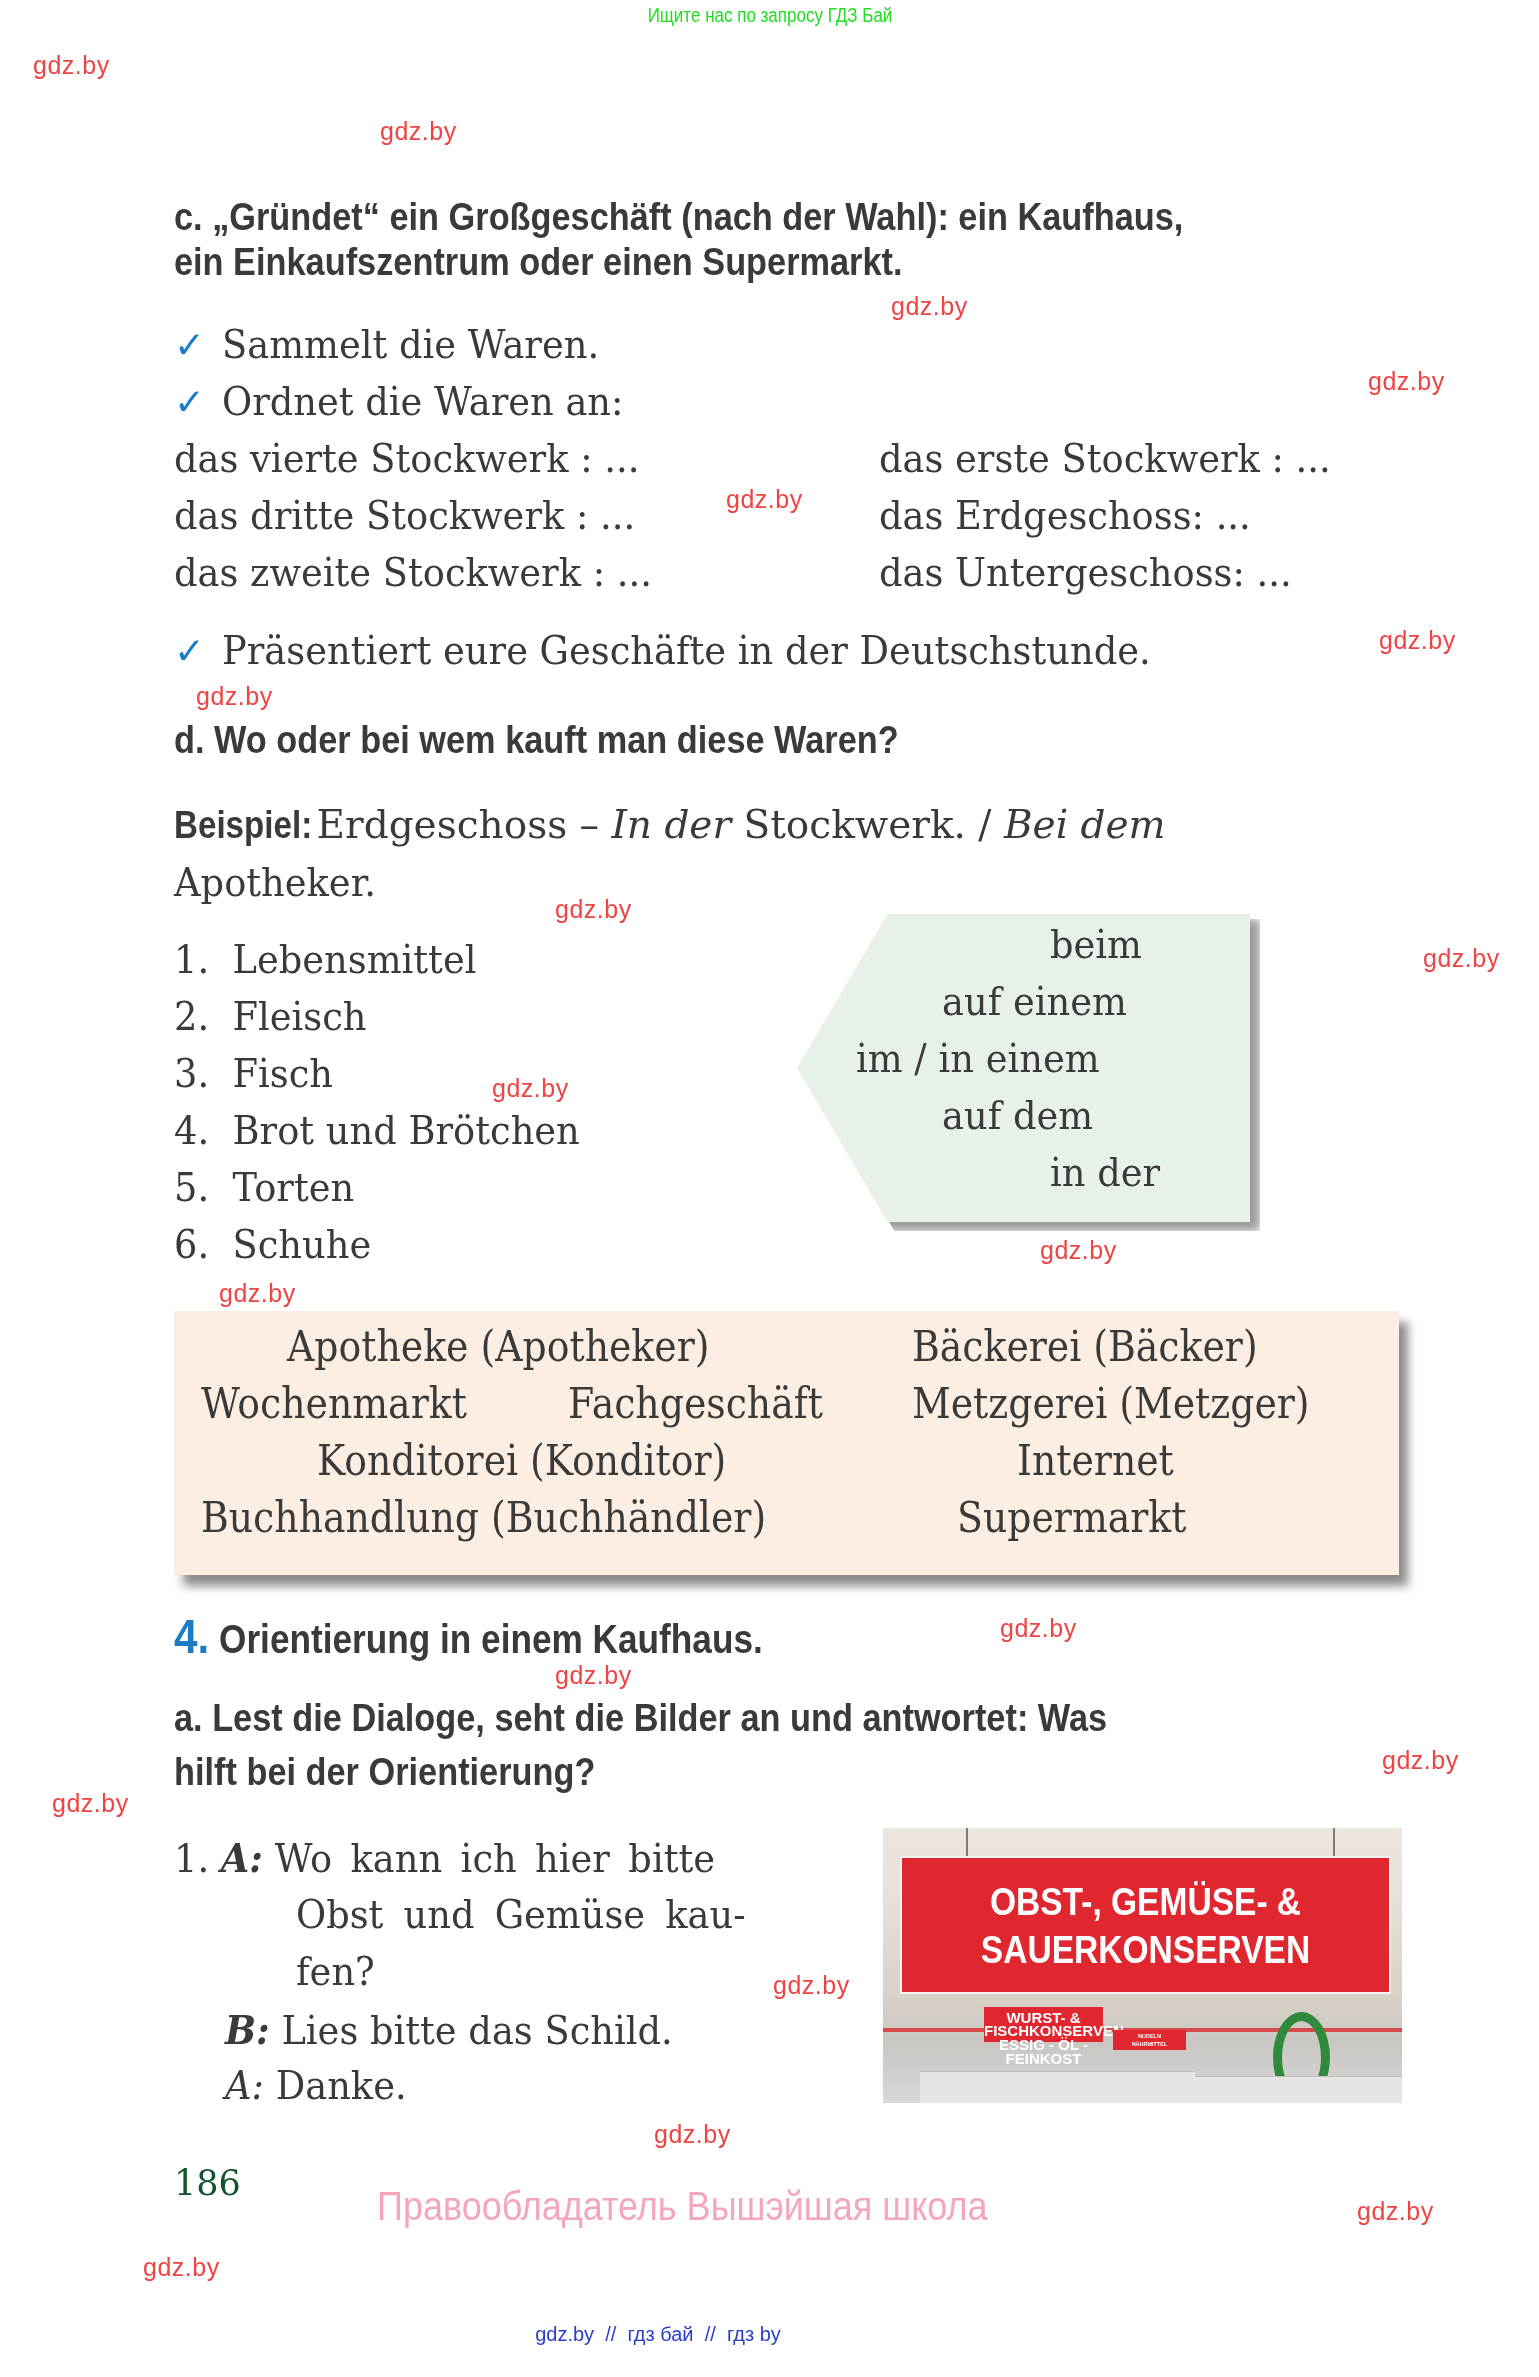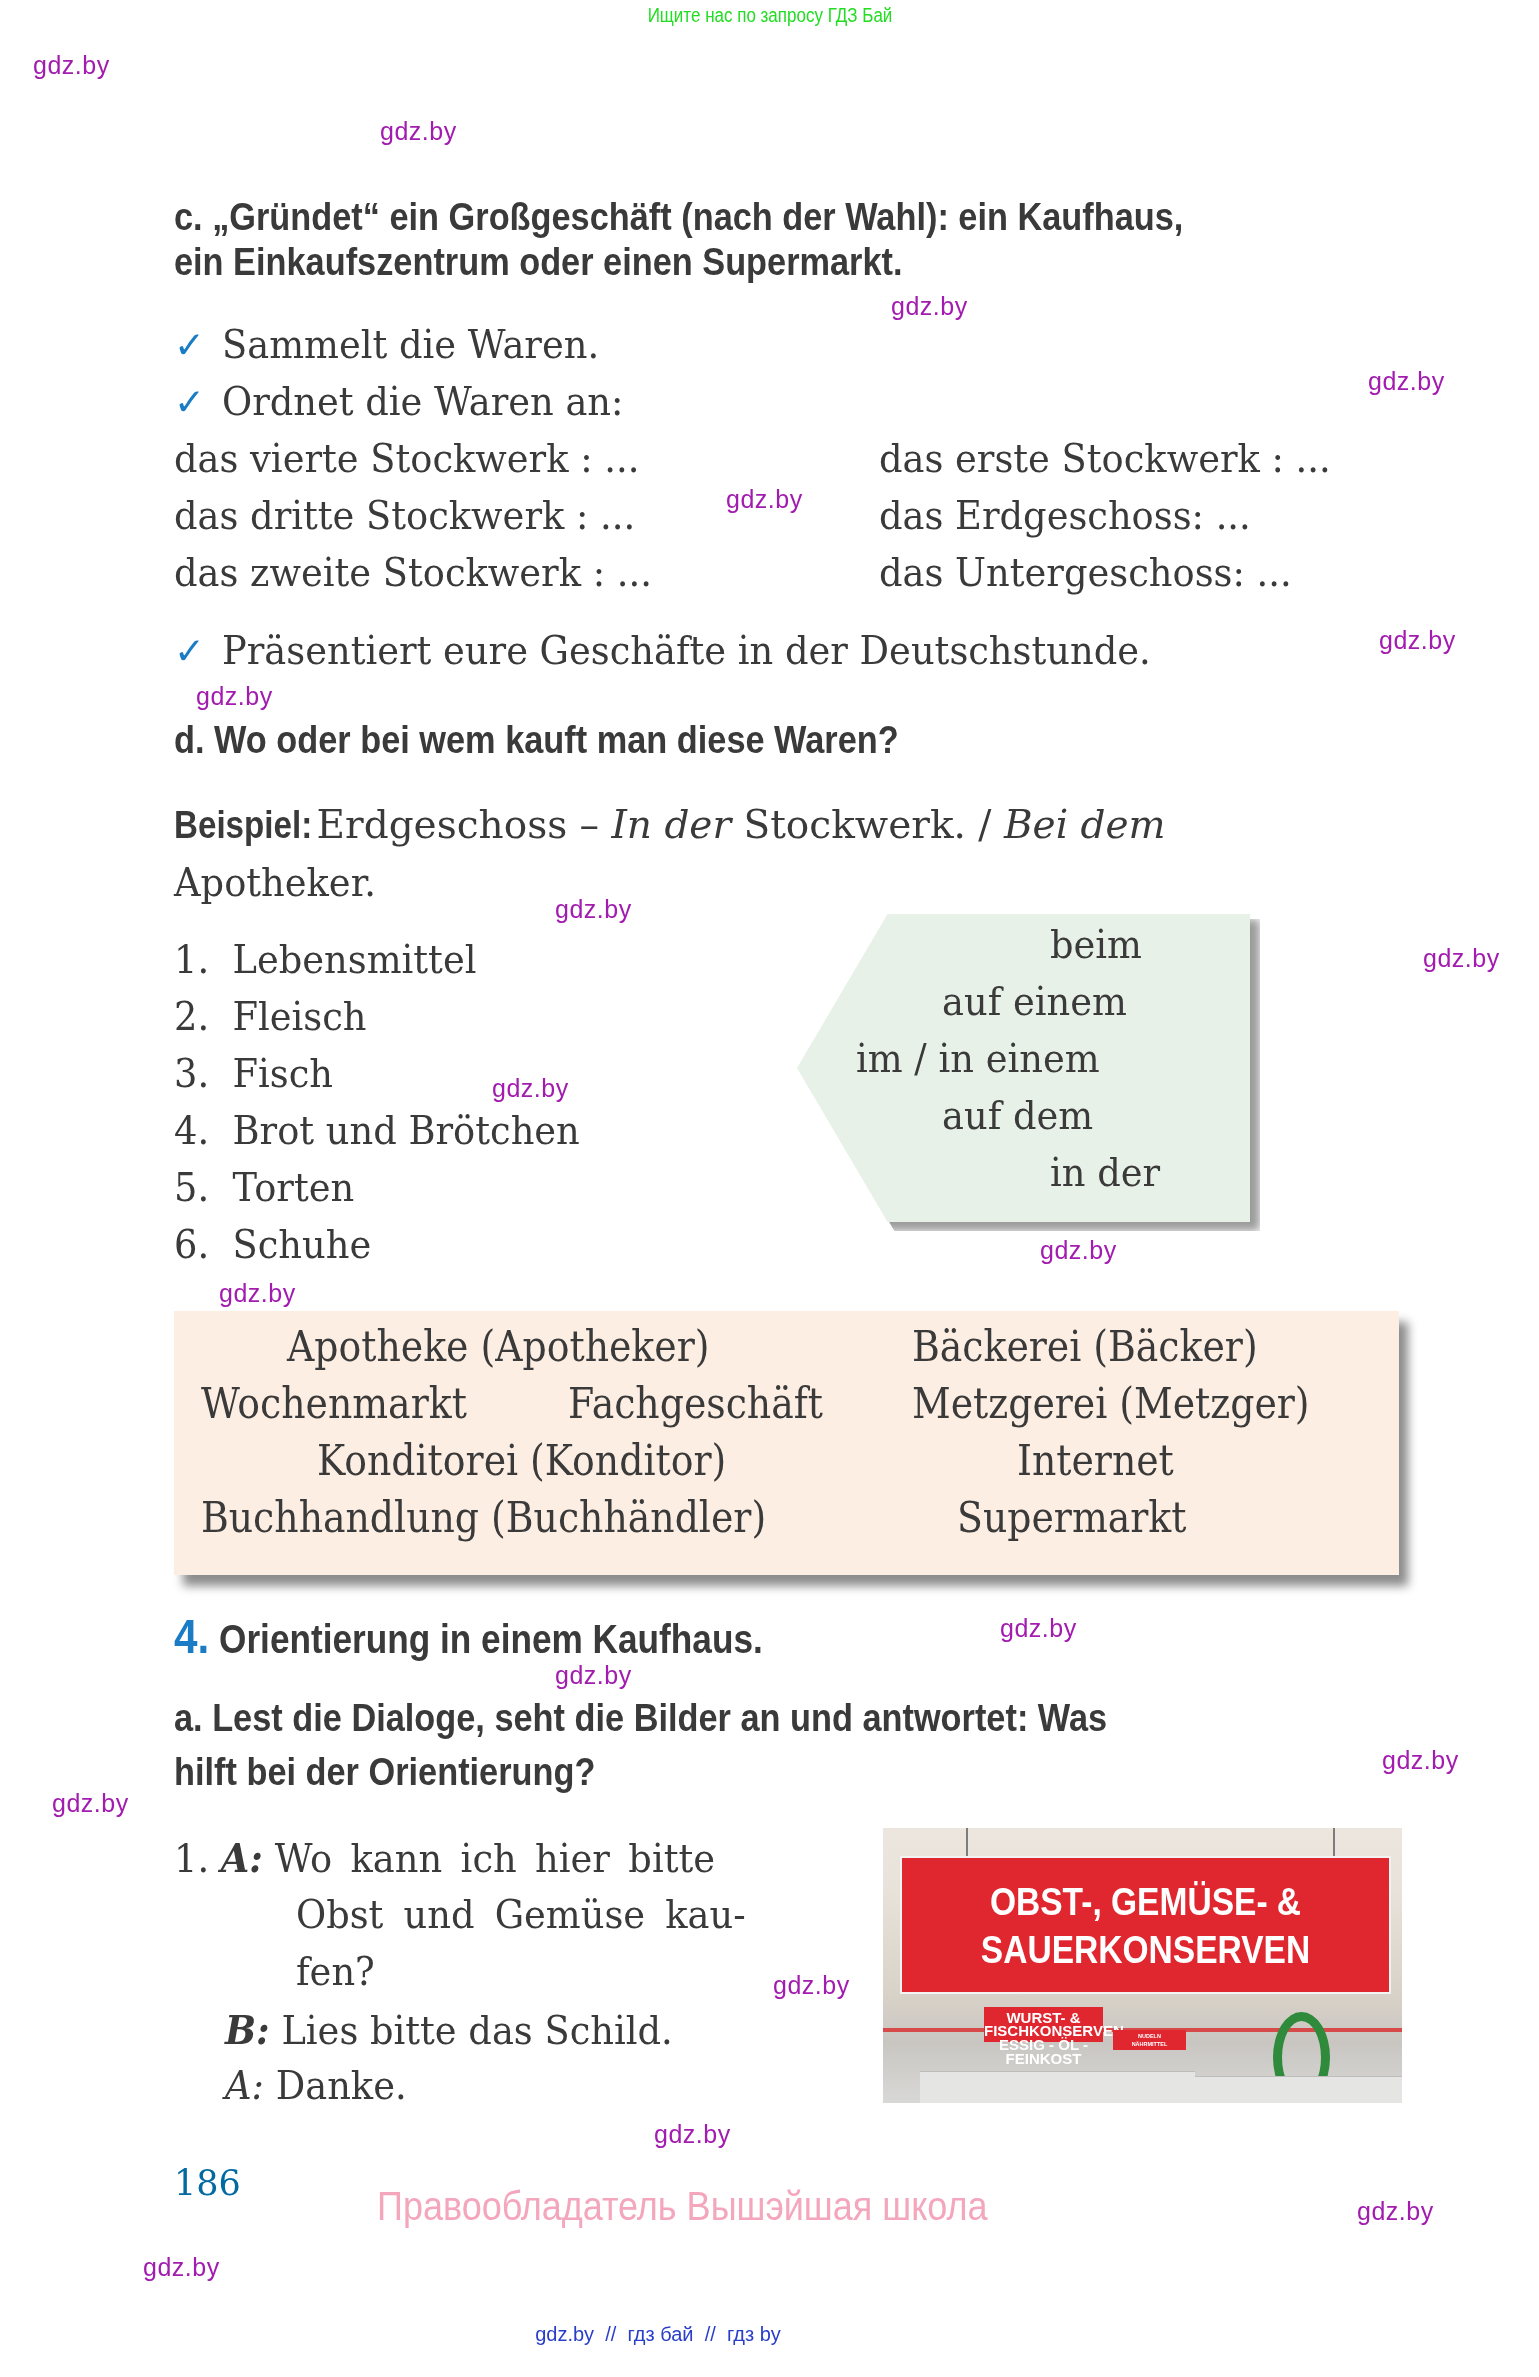--- a/index.html
+++ b/index.html
@@ -1,18 +1,18 @@
 <!DOCTYPE html>
 <html style="font-size:14.7px"><head>
 <meta charset="utf-8">
 <style>
   html, body { margin:0; padding:0; background:#ffffff; }
   body { width:1540px; height:2377px; position:relative; overflow:hidden; color:#3a3a3a; }
   .abs { position:absolute; white-space:nowrap; }
-  .wm { font-family: "Liberation Sans", sans-serif; font-size:25px; color:#a21caf; letter-spacing:0.5px; }
+  .wm { font-family: "Liberation Sans", sans-serif; font-size:25px; color:#ef4444; letter-spacing:0.5px; }
   .topbanner { left:0; width:1540px; top:3.7px; text-align:center; font-family:"Liberation Sans", sans-serif; font-size:20px; color:#22dd22; transform:scaleX(0.85); }
   .h-task { font-family:"Liberation Sans", sans-serif; font-weight:bold; font-size:39px; color:#3a3a3a; transform-origin:left top; transform:scaleX(0.88); }
   .body-serif { font-family:"DejaVu Serif", "Liberation Serif", serif; font-size:40px; color:#3a3a3a; transform-origin:left top; transform:scaleX(0.92); }
   .check { color:#1a7cc4; font-family:"DejaVu Sans", sans-serif; font-size:37px; }
   .beispiel-label { font-family:"Liberation Sans", sans-serif; font-weight:bold; font-size:39px; }
   .it { font-style:italic; }
   .bi { font-style:italic; font-weight:bold; }
   .green-box { position:absolute; left:797px; top:914px; width:453px; height:308px;
     background:#e8f1e7;
     clip-path: polygon(20% 0, 100% 0, 100% 100%, 20% 100%, 0 50%);
@@ -28,21 +28,21 @@
     background: linear-gradient(180deg, #ece6df 0%, #e9e2da 22%, #d9d2c8 60%, #c9c6c2 78%, #d8d8d6 100%); }
   .sign-main { position:absolute; left:16.5px; top:27.5px; width:491px; height:138px; background:#e0262f; border:2.8px solid #f3f3f3; box-sizing:border-box; }
   .sign-main-text { position:absolute; left:0; width:100%; top:20px; text-align:center; color:#ffffff; font-family:"Liberation Sans", sans-serif; font-weight:bold; font-size:39px; line-height:48px; transform:scaleX(0.86); }
   .sign-small { position:absolute; background:#e0262f; color:#fff; font-family:"Liberation Sans", sans-serif; font-weight:bold; text-align:center; }
   .hanger { position:absolute; width:1.8px; background:#7c7c7c; top:0; height:29px; }
   .pipe { position:absolute; left:0; width:100%; height:3.7px; background:#d64a4a; }
   .shelf { position:absolute; background:#e5e5e3; border-top:1.8px solid #bdbdbd; }
   .ring { position:absolute; border:9.2px solid #2f8a3b; border-radius:50%; }
   .pink-wm { font-family:"Liberation Sans", sans-serif; font-size:40px; color:#f4a6bd; transform-origin:left top; transform:scaleX(0.9); }
   .footer-links { font-family:"Liberation Sans", sans-serif; font-size:20px; color:#2a3fc9; }
-  .pagenum { font-family:"DejaVu Serif", serif; font-size:35px; color:#0369a1; }
+  .pagenum { font-family:"DejaVu Serif", serif; font-size:35px; color:#14532d; }
 </style>
 </head>
 <body>
 
 <div class="abs topbanner">Ищите нас по запросу ГДЗ Бай</div>
 
 <div id="wm-layer">
     <div class="abs wm" style="left: 33px; top: 51px;">gdz.by</div>
     <div class="abs wm" style="left: 380px; top: 117px;">gdz.by</div>
     <div class="abs wm" style="left: 891px; top: 292px;">gdz.by</div>

